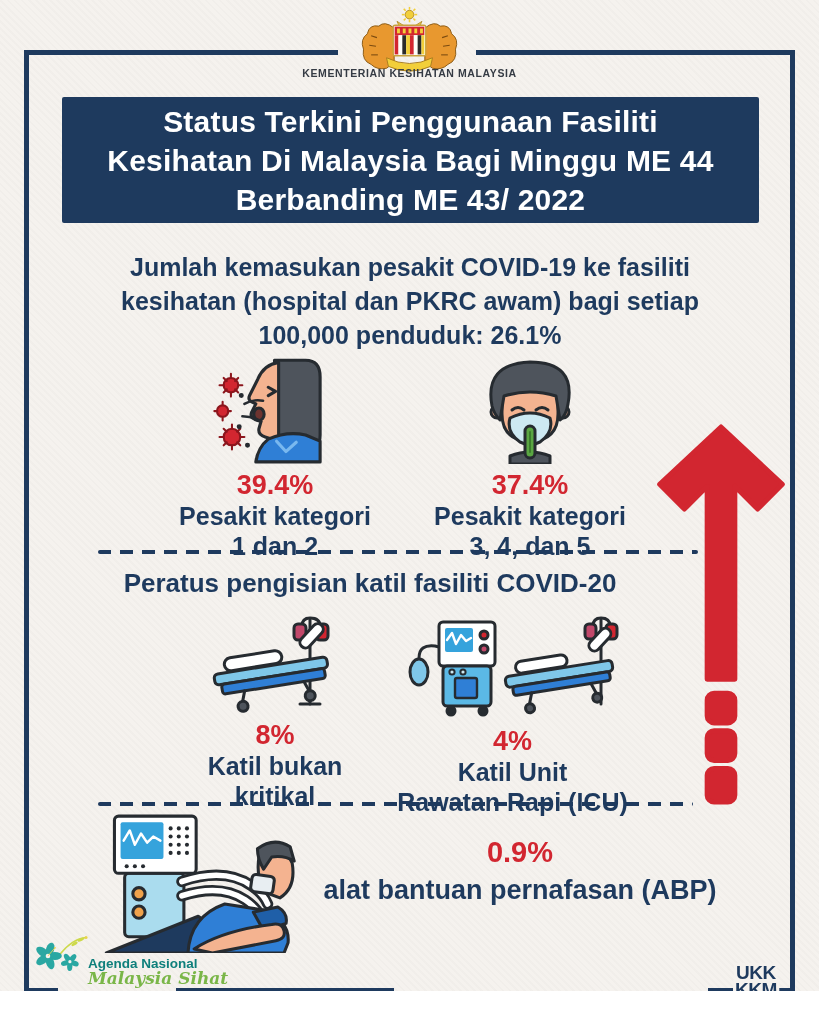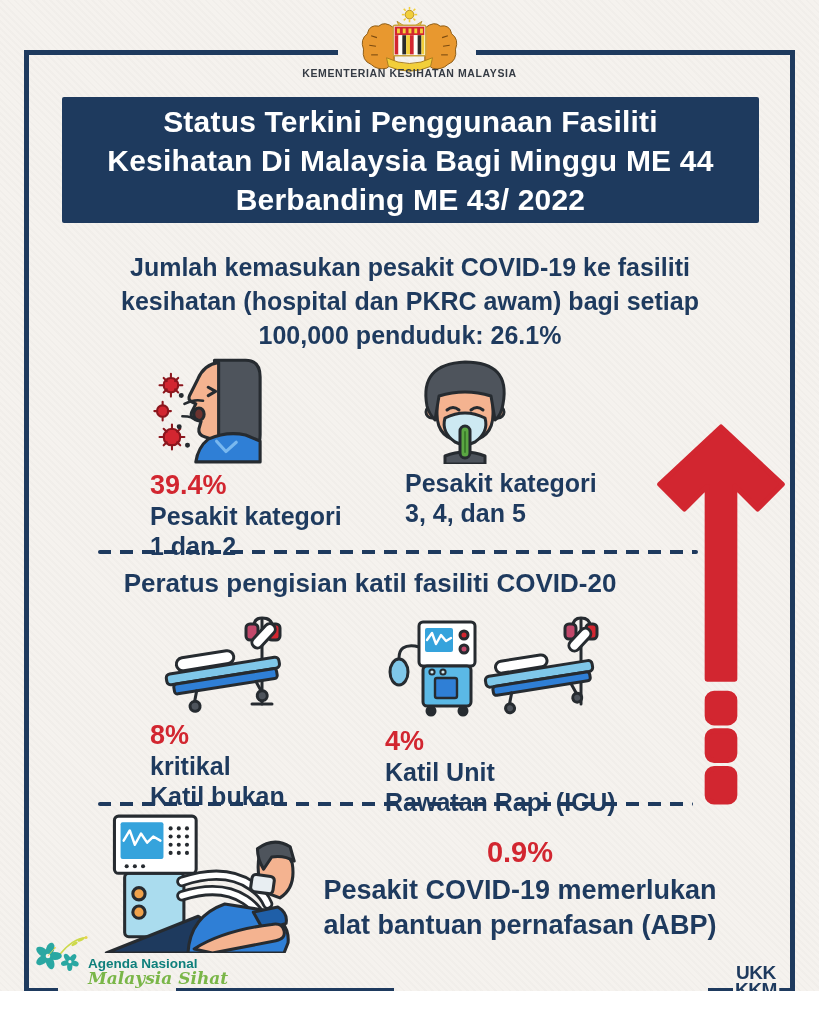--- a/index.html
+++ b/index.html
@@ -12,21 +12,21 @@
   .bline{position:absolute;background:#1e3a5e;}
   
   #ministry{top:67px;left:0;width:100%;text-align:center;font-size:10.5px;letter-spacing:.6px;color:#353b44;}
   
   #banner{top:97px;left:62px;width:697px;height:126px;background:#1e3a5e;border-radius:2px;
     display:flex;flex-direction:column;justify-content:center;text-align:center;color:#fff;
     font-size:30px;line-height:39px;letter-spacing:.2px;}
   
   #intro{top:250px;left:70px;width:680px;text-align:center;font-size:25px;line-height:34px;color:#1e3a5e;}
   
-  .col{position:absolute;}
+  .col{position:absolute;text-align:center;}
   .col .pct{font-size:27px;color:#d22630;margin-top:2px;}
   .col .lbl{font-size:25px;line-height:30px;color:#1e3a5e;}
   .dash{position:absolute;height:4px;border-radius:2px;
     background:repeating-linear-gradient(90deg,#1e3a5e 0 13px,transparent 13px 22px);}
   #beds-heading{top:568px;left:40px;width:660px;text-align:center;font-size:26px;color:#1e3a5e;}
   
   #vent-text{top:836px;left:320px;width:400px;text-align:center;}
   #vent-text .pct{font-size:29px;color:#d22630;}
   #vent-text .lbl{font-size:27px;line-height:35px;color:#1e3a5e;margin-top:4px;}
   
@@ -158,20 +158,21 @@
         <path d="M40,104 Q60,96 80,104 L80,112 40,112 Z" fill="#4e545c"></path>
         <path d="M32,42 Q60,34 88,42 L88,62 Q88,88 60,90 Q32,88 32,62 Z" fill="#f4b390"></path>
         <path d="M22,54 Q14,12 60,10 Q106,10 98,52 Q96,64 90,68 L86,44 Q60,36 34,44 L30,68 Q24,62 22,54 Z" fill="#4e545c"></path>
         <path d="M42,58 q6,-5 12,0" fill="none"></path>
           <path d="M66,58 q6,-5 12,0" fill="none"></path>
         <path d="M40,66 Q60,56 80,66 Q84,80 70,90 L60,94 50,90 Q36,80 40,66 Z" fill="#cde9f2"></path>
         <rect x="55" y="74" width="10" height="32" rx="5" fill="#5aa642"></rect>
         <line x1="60" y1="80" x2="60" y2="100" stroke="#3c7e2c" stroke-width="2"></line>
       </g>
     </svg>
+    <div class="pct">37.4%</div>
     <div class="lbl">
       <div>Pesakit kategori</div>
       <div>3, 4, dan 5</div>
     </div>
   </div>
 
   <div class="dash" style="left:98px;top:550px;width:600px;"></div>
 
   <div class="abs" id="beds-heading">Peratus pengisian katil fasiliti COVID-20</div>
 
@@ -190,22 +191,22 @@
           <rect x="22" y="67" width="104" height="10" rx="3" fill="#2f7fd6"></rect>
           <line x1="44" y1="77" x2="40" y2="88"></line>
             <line x1="104" y1="77" x2="108" y2="88"></line>
           <circle cx="40" cy="92" r="5" fill="#4e545c"></circle>
             <circle cx="108" cy="92" r="5" fill="#4e545c"></circle>
         </g>
       </g>
     </svg>
     <div class="pct">8%</div>
     <div class="lbl">
+      <div>Katil bukan</div>
       <div>kritikal</div>
-      <div>Katil bukan</div>
     </div>
   </div>
 
   <div class="col" style="left:385px;top:608px;width:255px;">
     <svg viewBox="0 0 215 112" width="215" height="112">
       <g stroke="#262b30" stroke-width="3" stroke-linejoin="round" stroke-linecap="round">
         <path d="M14,50 Q14,36 30,38 L38,40" fill="none"></path>
         <ellipse cx="14" cy="64" rx="9" ry="13" fill="#7fc7e9"></ellipse>
         <rect x="34" y="14" width="56" height="44" rx="4" fill="#fff"></rect>
         <rect x="40" y="20" width="28" height="24" rx="2" fill="#35a3dc" stroke="none"></rect>
@@ -279,21 +280,20 @@
         <path d="M154,38 Q170,26 186,36 L190,50 Q180,44 168,46 L160,58 Q154,48 154,38 Z" fill="#4e545c"></path>
         <rect x="148" y="64" width="22" height="17" rx="4" fill="#e8eef2" transform="rotate(8 159 72)"></rect>
         <path d="M150,100 l24,-5 q10,6 8,16 l-22,7 z" fill="#1f5fa8"></path>
         <path d="M92,136 Q120,118 168,112 q10,-2 12,6 q2,8 -8,10 L110,140 Z" fill="#f4b390"></path>
       </g>
     </svg>
   </div>
   <div class="abs" id="vent-text">
     <div class="pct">0.9%</div>
     <div class="lbl">
-      <div>Pesakit COVID-19 memerlukan</div>
       <div>alat bantuan pernafasan (ABP)</div>
     </div>
   </div>
 
   <div class="abs" style="left:655px;top:424px;width:132px;height:386px;">
     <svg viewBox="0 0 132 390" width="132" height="386">
       <g fill="#d22630" stroke="#d22630" stroke-width="5" stroke-linejoin="round">
         <path d="M66,3 L128,61 103,86 80,63 80,258 52,258 52,63 29,86 4,61 Z"></path>
         <rect x="52" y="272" width="28" height="30" rx="7"></rect>
         <rect x="52" y="310" width="28" height="30" rx="7"></rect>

